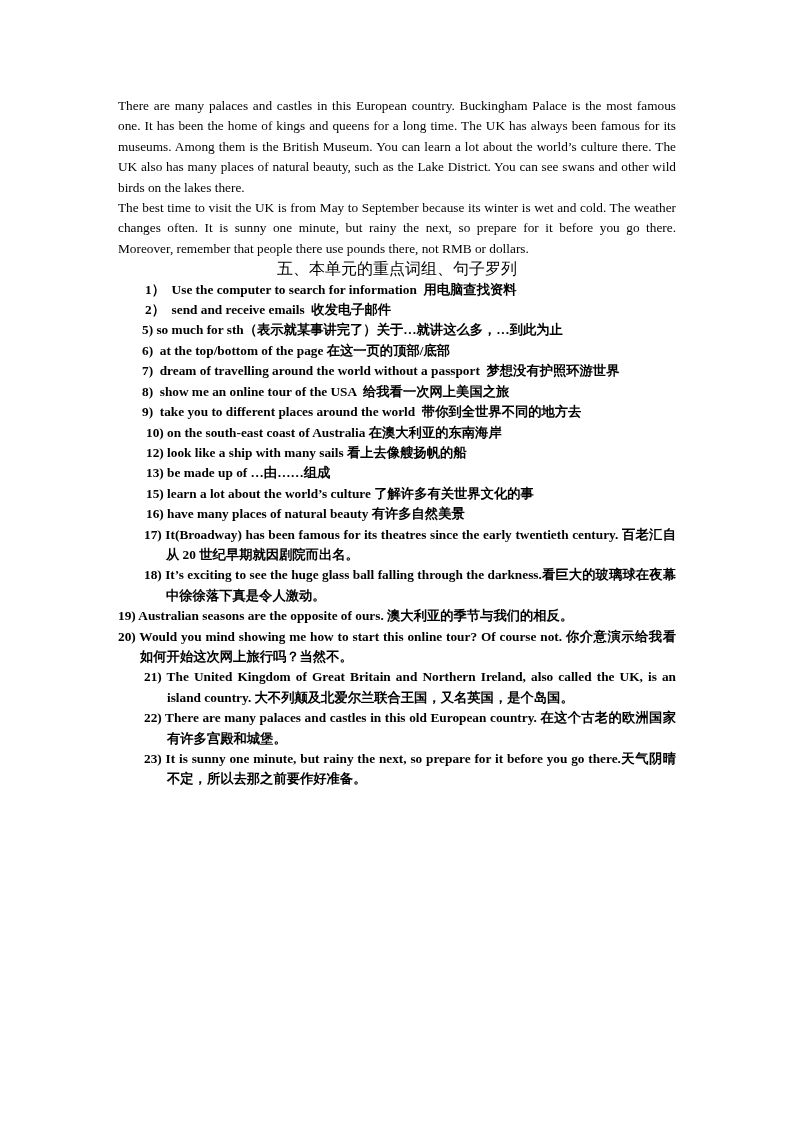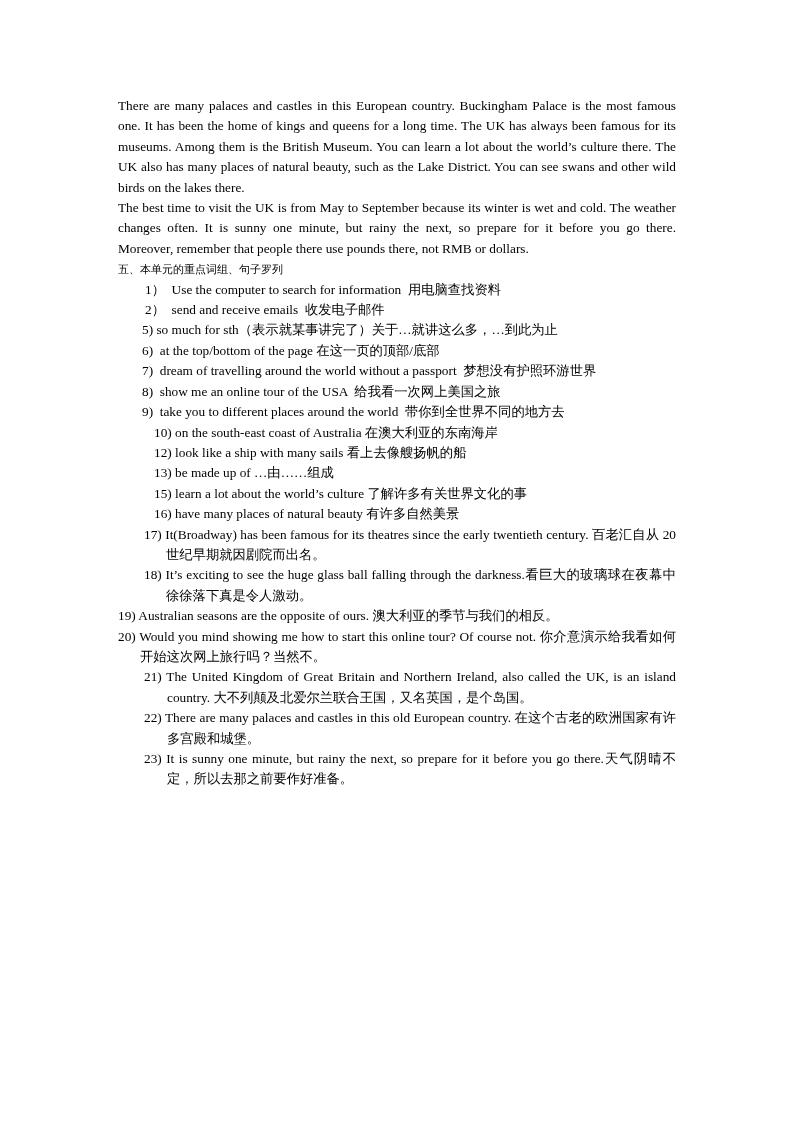--- a/index.html
+++ b/index.html
@@ -30,30 +30,31 @@
   
   .para {
     text-align: justify;
     text-justify: inter-word;
     margin: 0;
   }
 
   
   .section-head {
     margin: 0;
-    text-align: left;
-    font-size: 11px;
+    text-align: center;
+    font-size: 16px;
     line-height: 20.4px;
   }
 
   
   .list {
     margin: 0;
     padding: 0;
     list-style: none;
+    font-weight: bold;
   }
   .item {
     margin: 0;
     line-height: 20.4px;
     text-align: justify;
     text-justify: inter-word;
     position: relative;
   }
   
   .item.ga {
@@ -63,21 +64,21 @@
   }
   .item.ga .num { letter-spacing: 0; }
 
   
   .item.gb {
     margin-left: 24px;
     padding-left: 0;
   }
   
   .item.gc {
-    margin-left: 36px;
+    margin-left: 28px;
     padding-left: 20px;
     text-indent: -20px;
   }
   
   .item.gd {
     margin-left: 26px;
     padding-left: 22px;
     text-indent: -22px;
   }
   

